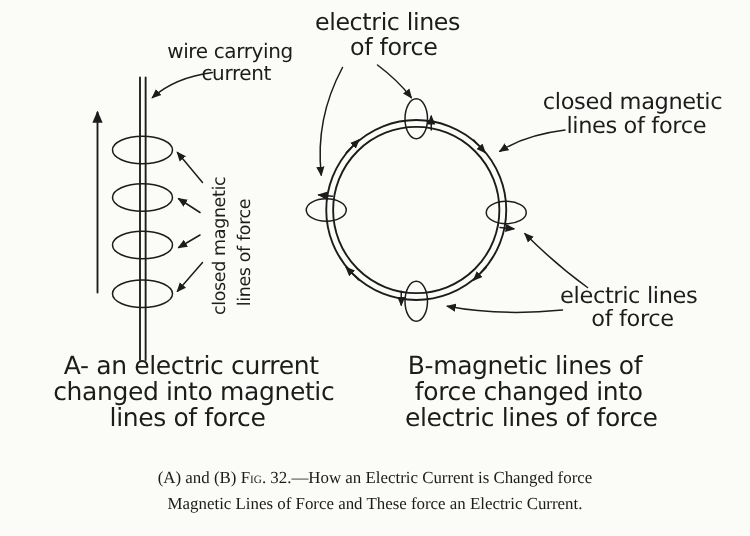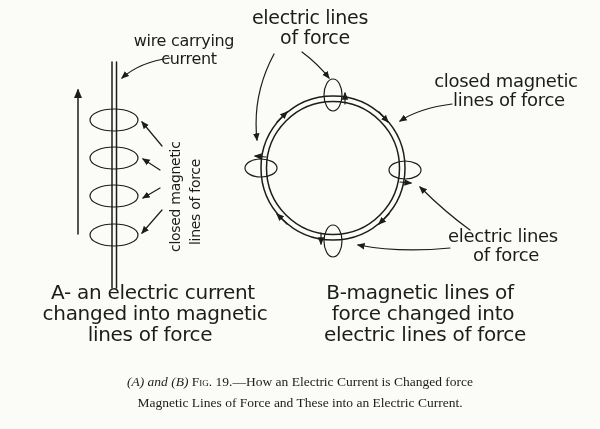--- a/index.html
+++ b/index.html
@@ -38,21 +38,21 @@
   #fig-caption {
     position: absolute;
     left: 0; top: 372px;
     width: 600px;
     text-align: center;
     font-family: "Liberation Serif", "DejaVu Serif", serif;
     font-size: 13.5px;
     line-height: 1.55;
     color: var(--ink);
   }
-  #fig-caption .prefix { font-style: italic; }
+  #fig-caption .prefix { }
   #fig-caption .smallcaps { font-variant: small-caps; }
 </style>
 </head>
 <body>
 
 <div id="page">
 
   <svg width="600" height="368" viewBox="0 0 600 368">
     <defs>
       <marker id="ah" viewBox="0 0 10 10" refX="8.5" refY="5" markerWidth="6.5" markerHeight="6.5" orient="auto-start-reverse">
@@ -126,18 +126,18 @@
       <text class="caption" x="420" y="299" text-anchor="middle">B-magnetic lines of</text>
       <text class="caption" x="423" y="320" text-anchor="middle">force changed into</text>
       <text class="caption" x="425" y="341" text-anchor="middle">electric lines of force</text>
     </g>
   </svg>
 
   
   <div id="fig-caption">
     <div>
       <span class="prefix">(A) and (B)</span>
-      <span class="smallcaps">Fig. 19.</span><span>—How an Electric Current is Changed force</span>
+      <span class="smallcaps">Fig. 32.</span><span>—How an Electric Current is Changed force</span>
     </div>
-    <div>Magnetic Lines of Force and These into an Electric Current.</div>
+    <div>Magnetic Lines of Force and These force an Electric Current.</div>
   </div>
 
 </div>
 
 </body></html>

